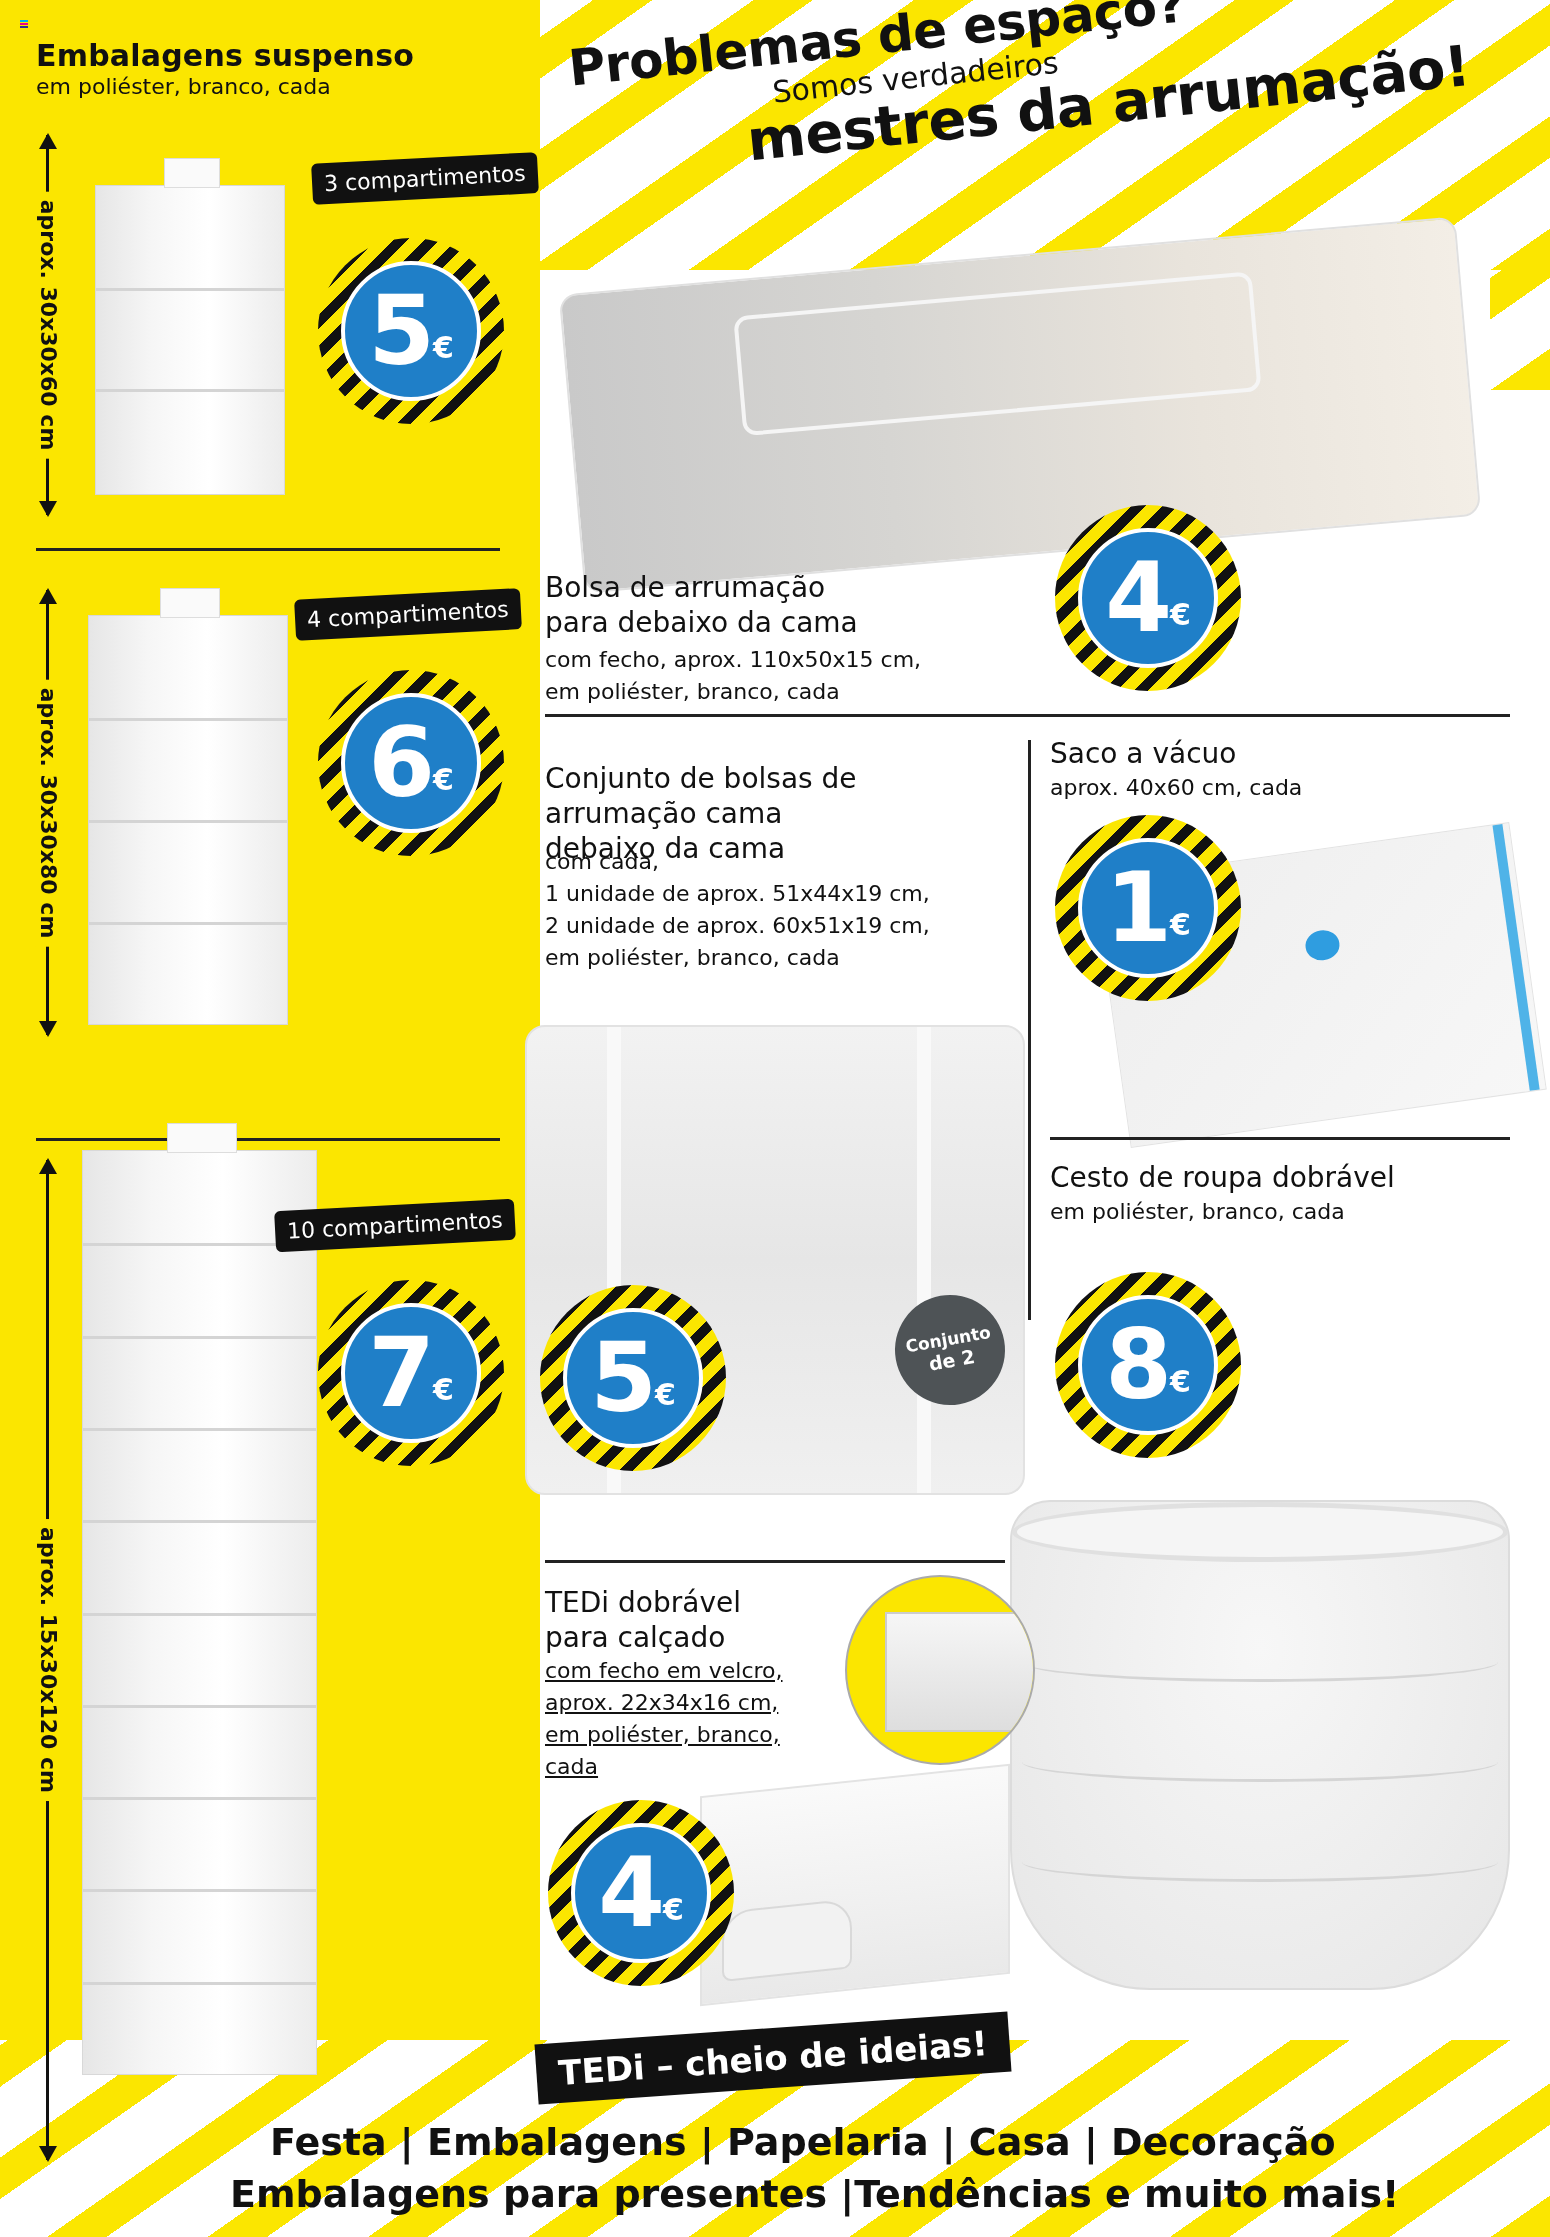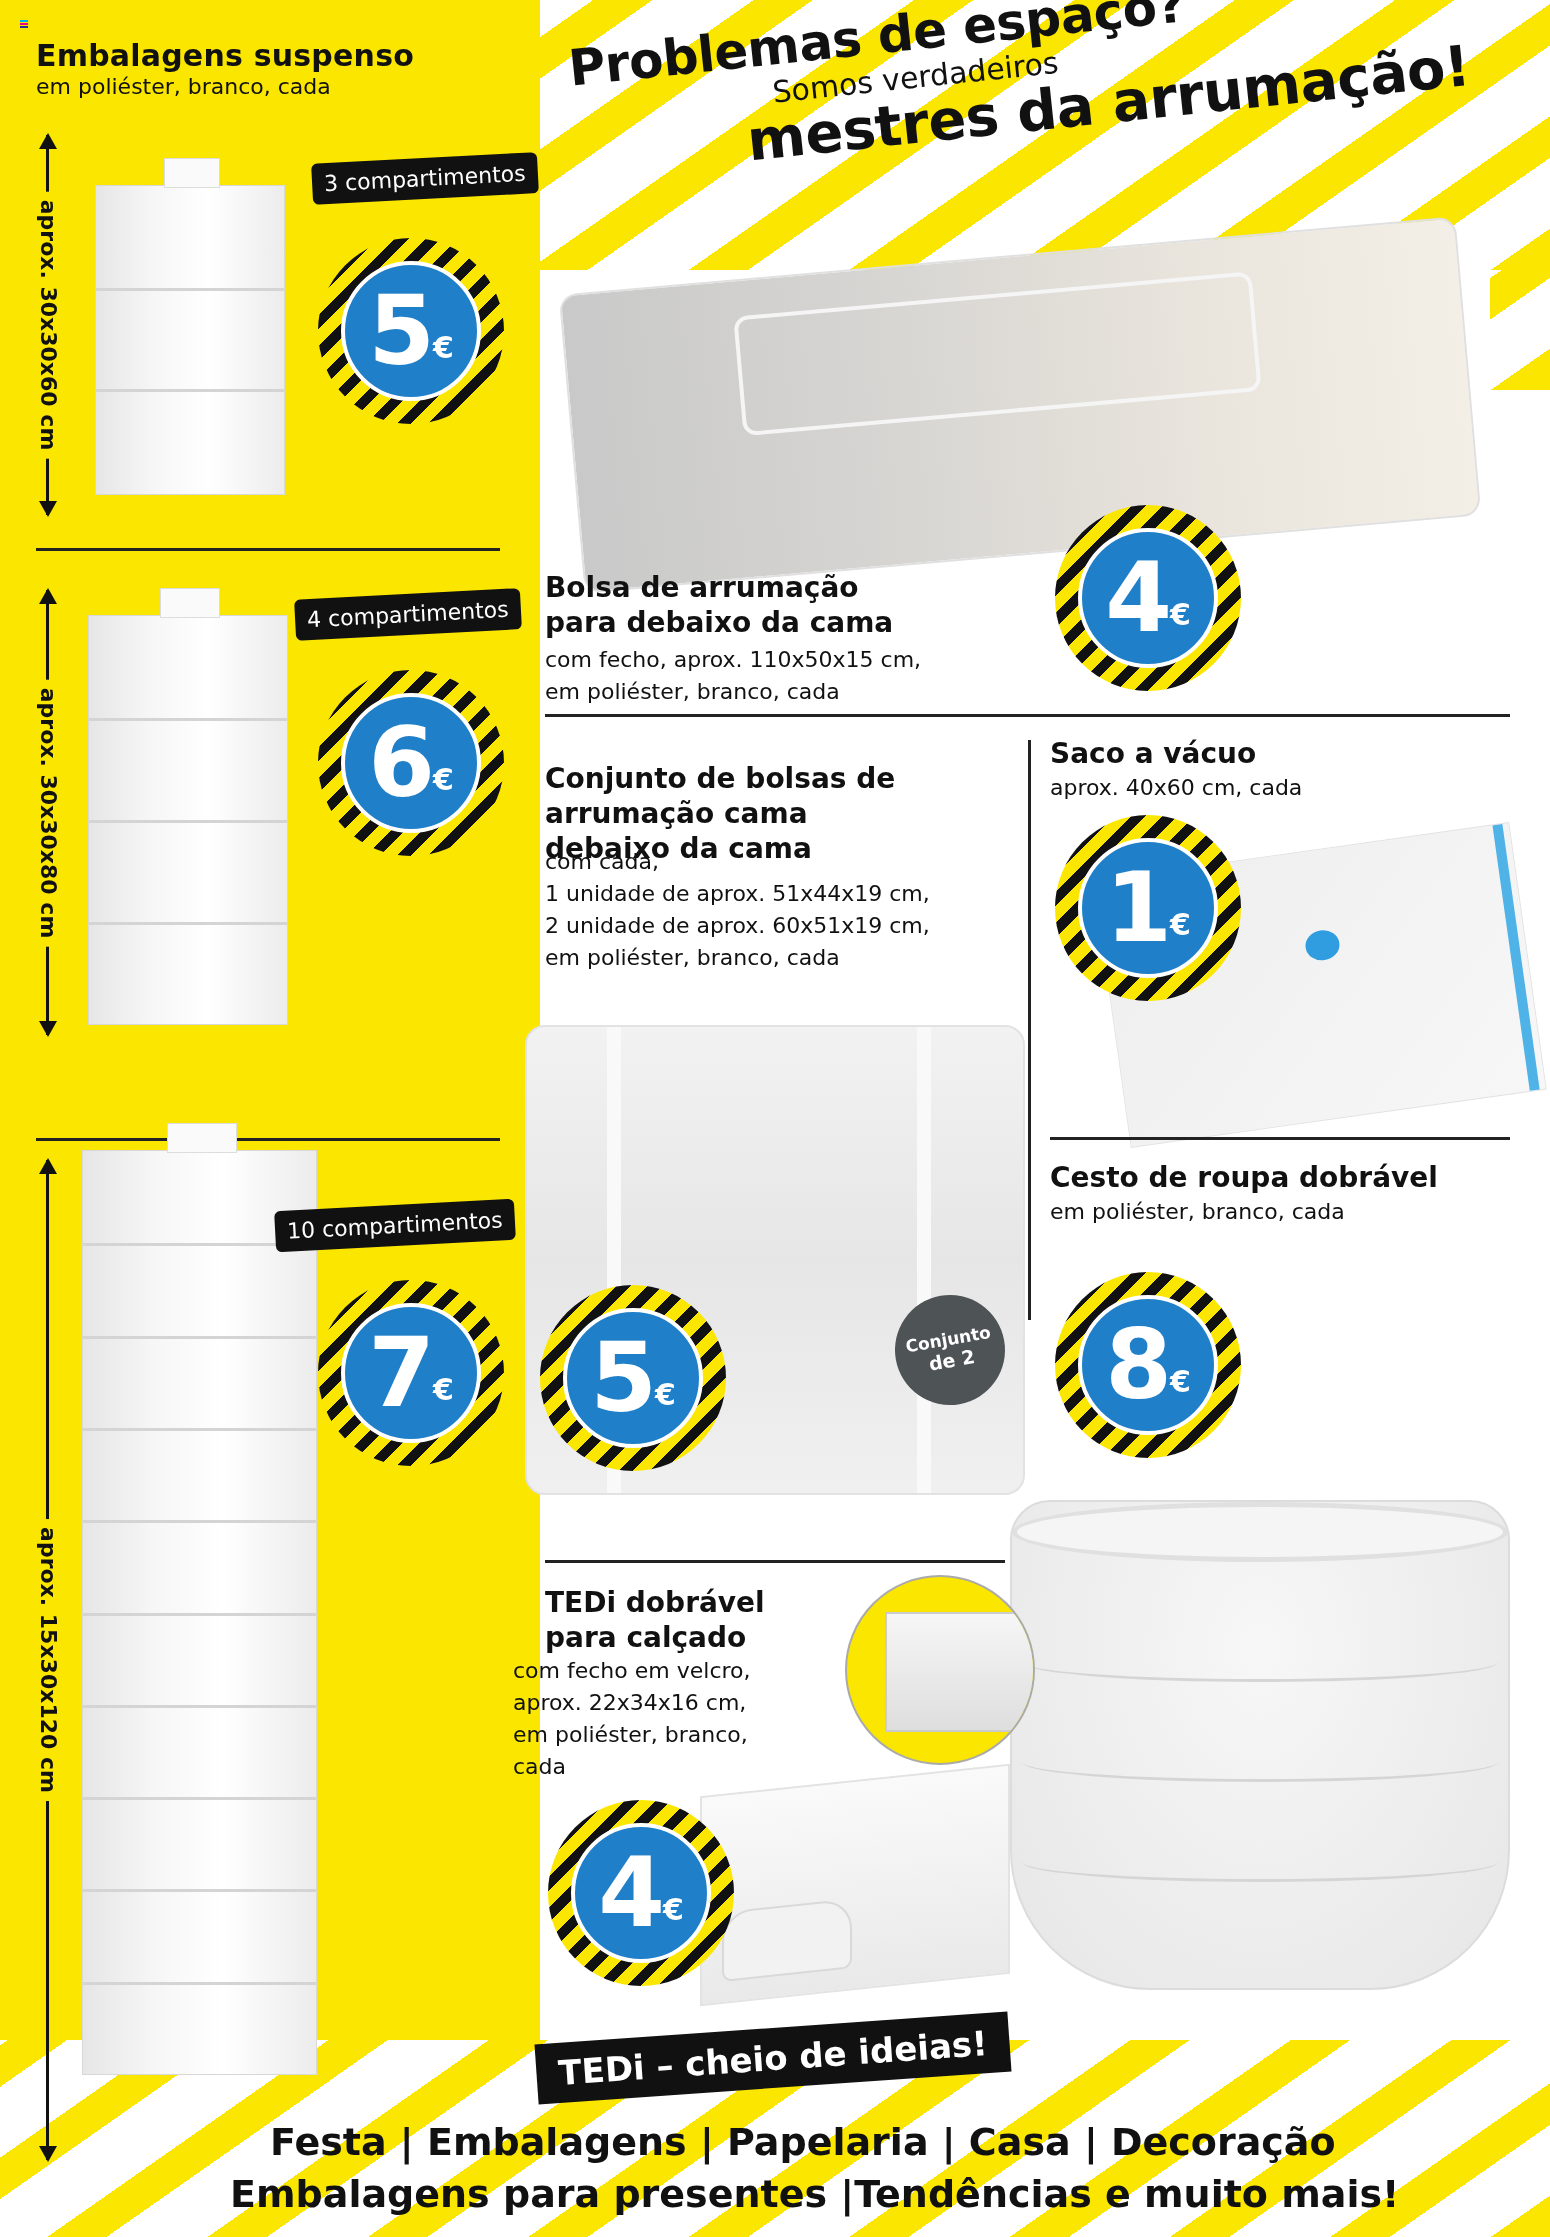--- a/index.html
+++ b/index.html
@@ -66,21 +66,21 @@
   .badge .amount { font-size: 96px; font-weight: bold; line-height: 1; font-family: "DejaVu Sans", sans-serif; }
   .badge .currency { font-size: 30px; font-weight: bold; align-self: flex-end; margin-bottom: 32px; margin-left: -2px; }
 
   
   .headline { position: absolute; left: 566px; top: 40px; transform: rotate(-6deg); transform-origin: left top; font-weight: bold; }
   .headline .h1 { font-size: 50px; font-family: "DejaVu Sans", sans-serif; letter-spacing: -0.5px; }
   .headline .h2 { font-size: 30px; margin-left: 200px; margin-top: -2px; font-weight: normal; }
   .headline .h3 { font-size: 56px; margin-left: 170px; margin-top: -4px; letter-spacing: -0.5px; }
 
   
-  .ptitle { position: absolute; font-size: 28px; font-weight: bold; line-height: 1.25; }
+  .ptitle { position: absolute; font-size: 28px; font-weight: normal; line-height: 1.25; }
   .pdesc { position: absolute; font-size: 22px; line-height: 1.45; }
 
   .hline { position: absolute; height: 3px; background: #222; }
   .vline { position: absolute; width: 3px; background: #222; }
 
   
   .underbed {
     position: absolute; left: 570px; top: 255px; width: 900px; height: 300px;
     transform: rotate(-5deg);
     background: linear-gradient(90deg, #c9c9c9 0%, #d6d5d2 35%, #e9e4dc 70%, #f3eee6 100%);
@@ -310,21 +310,21 @@
     <div class="ring" style="top:240px"></div>
     <div class="ring" style="top:340px"></div>
 </div>
 
 <div class="hline" style="left:545px;top:1560px;width:460px;"></div>
 
 <div class="ptitle" style="left:545px;top:1585px;">
   <div>TEDi dobrável</div>
   <div>para calçado</div>
 </div>
-<div class="pdesc" style="left:513px;top:1655px;">
+<div class="pdesc" style="left:545px;top:1655px;text-decoration:underline;">
   <div>com fecho em velcro,</div>
   <div>aprox. 22x34x16 cm,</div>
   <div>em poliéster, branco,</div>
   <div>cada</div>
 </div>
 <div class="zoom-circle">
     <div class="box"></div>
   </div>
 <div class="shoebox">
     <div class="shoes"></div>

